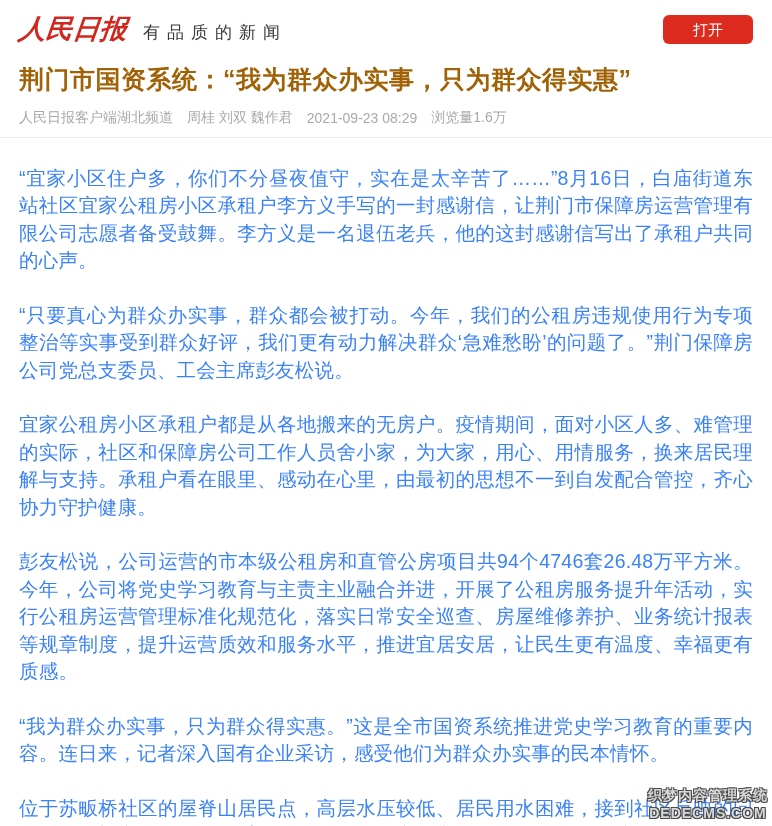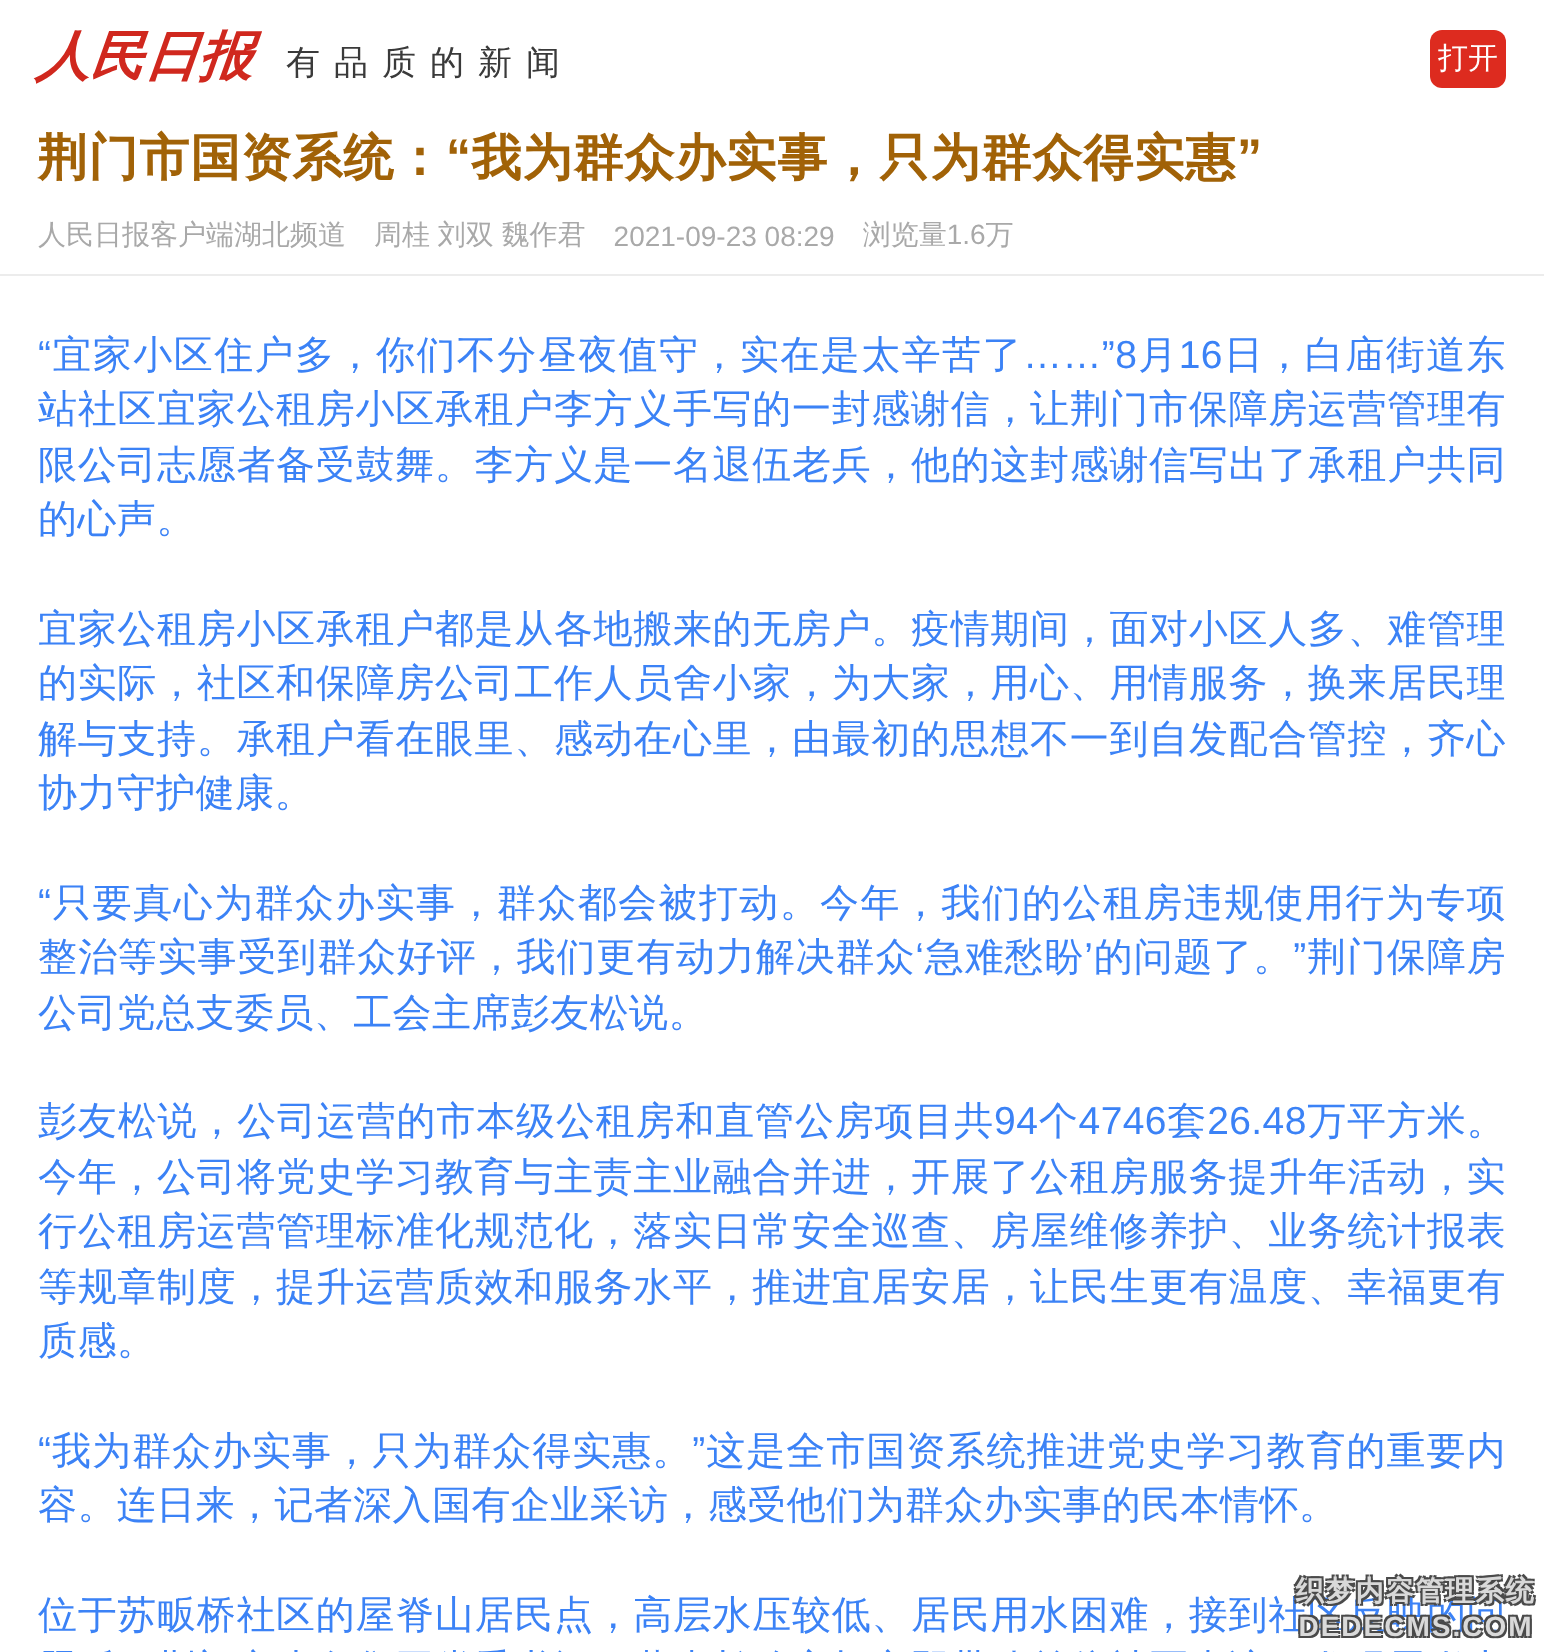--- a/index.html
+++ b/index.html
@@ -35,21 +35,21 @@
     font-size: 17px;
     color: #3a3a3a;
     letter-spacing: 7px;
     font-weight: 500;
   }
   .open-btn {
     background: #dd2b1f;
     color: #ffffff;
     font-size: 15px;
     line-height: 1;
-    padding: 7px 4px;
+    padding: 7px 30px;
     border: none;
     border-radius: 6px;
     cursor: pointer;
     font-family: inherit;
   }
 
   
   .title {
     margin-top: 15px;
     font-size: 25px;
@@ -119,22 +119,22 @@
     <span>人民日报客户端湖北频道</span>
     <span>周桂 刘双 魏作君</span>
     <span>2021-09-23 08:29</span>
     <span>浏览量1.6万</span>
   </div>
 
   <div class="divider"></div>
 
   <div class="article">
     <p>“宜家小区住户多，你们不分昼夜值守，实在是太辛苦了……”8月16日，白庙街道东站社区宜家公租房小区承租户李方义手写的一封感谢信，让荆门市保障房运营管理有限公司志愿者备受鼓舞。李方义是一名退伍老兵，他的这封感谢信写出了承租户共同的心声。</p>
+    <p>“只要真心为群众办实事，群众都会被打动。今年，我们的公租房违规使用行为专项整治等实事受到群众好评，我们更有动力解决群众‘急难愁盼’的问题了。”荆门保障房公司党总支委员、工会主席彭友松说。</p>
     <p>宜家公租房小区承租户都是从各地搬来的无房户。疫情期间，面对小区人多、难管理的实际，社区和保障房公司工作人员舍小家，为大家，用心、用情服务，换来居民理解与支持。承租户看在眼里、感动在心里，由最初的思想不一到自发配合管控，齐心协力守护健康。</p>
-    <p>“只要真心为群众办实事，群众都会被打动。今年，我们的公租房违规使用行为专项整治等实事受到群众好评，我们更有动力解决群众‘急难愁盼’的问题了。”荆门保障房公司党总支委员、工会主席彭友松说。</p>
     <p>彭友松说，公司运营的市本级公租房和直管公房项目共94个4746套26.48万平方米。今年，公司将党史学习教育与主责主业融合并进，开展了公租房服务提升年活动，实行公租房运营管理标准化规范化，落实日常安全巡查、房屋维修养护、业务统计报表等规章制度，提升运营质效和服务水平，推进宜居安居，让民生更有温度、幸福更有质感。</p>
     <p>“我为群众办实事，只为群众得实惠。”这是全市国资系统推进党史学习教育的重要内容。连日来，记者深入国有企业采访，感受他们为群众办实事的民本情怀。</p>
     <p>位于苏畈桥社区的屋脊山居民点，高层水压较低、居民用水困难，接到社区反映的问题后，荆门市水务集团党委书记、董事长陈永根立即带队前往社区走访，发现屋脊山片区地势较高，部分建筑楼层超出了公司承诺的服务高层，按照相关规定，超出服务高层，需要用户出资建设增压系统。</p>
   </div>
 
 </div>
 
 <div class="watermark">
   <div>织梦内容管理系统</div>
   <div>DEDECMS.COM</div>

